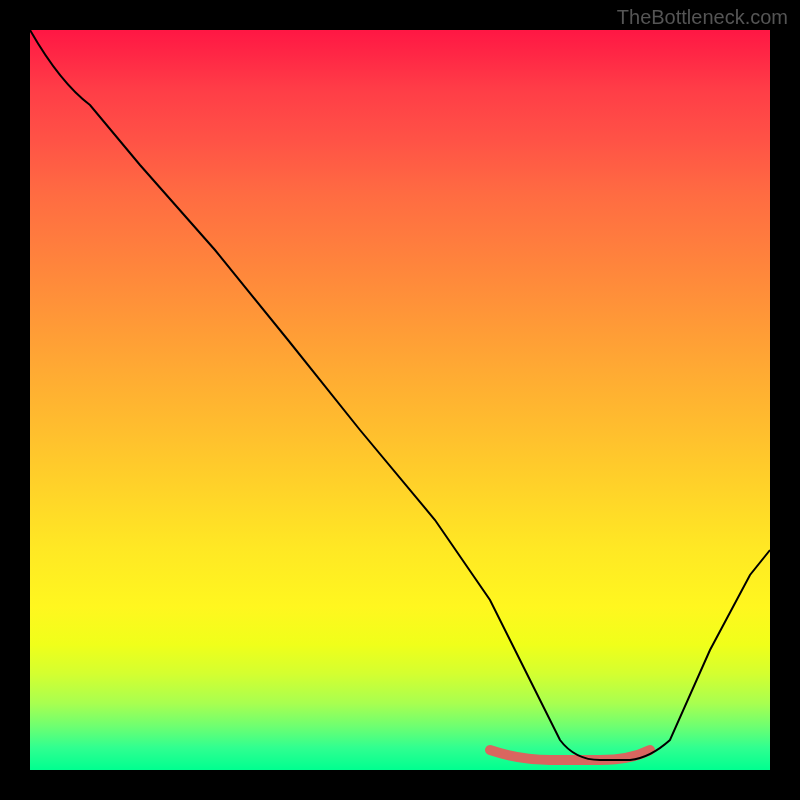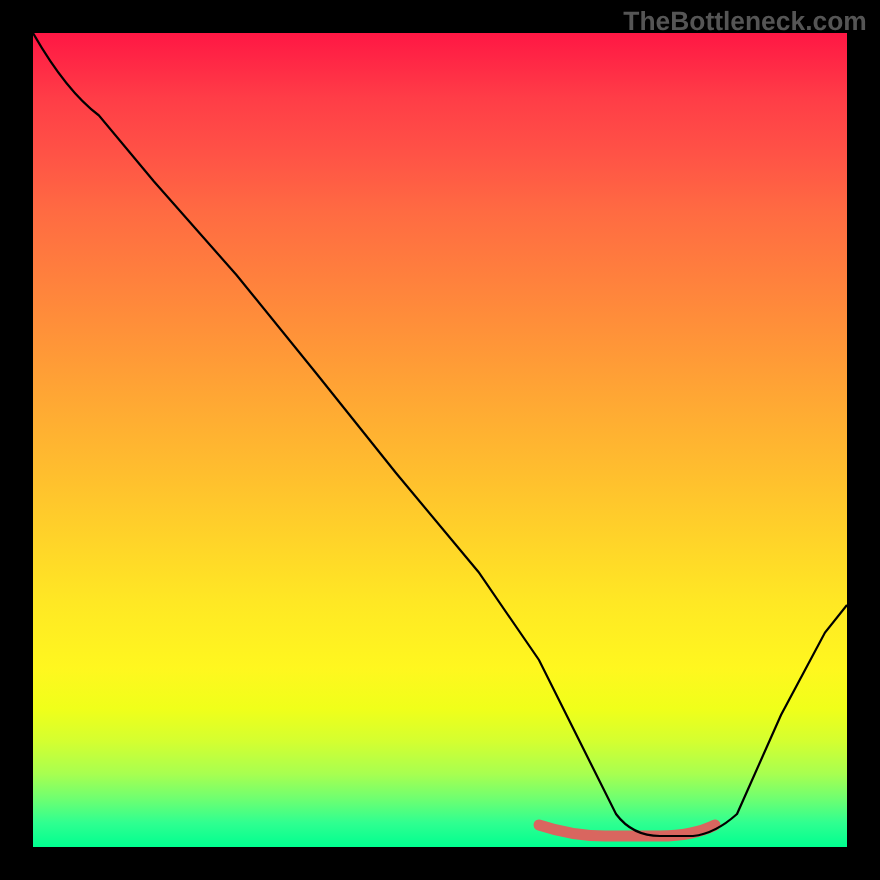--- a/index.html
+++ b/index.html
@@ -8,22 +8,22 @@
       height: 800px;
       background: #000;
       position: relative;
       font-family: Arial, sans-serif;
     }
     .watermark {
       position: absolute;
       top: 6px;
       right: 12px;
       color: #555;
-      font-size: 24px;
-      font-weight: 700;
+      font-size: 20px;
+      font-weight: 400;
       z-index: 10;
     }
     .chart-area {
       position: absolute;
       top: 30px;
       left: 30px;
       width: 740px;
       height: 740px;
       background: linear-gradient(to bottom,
         #ff1744 0%,

